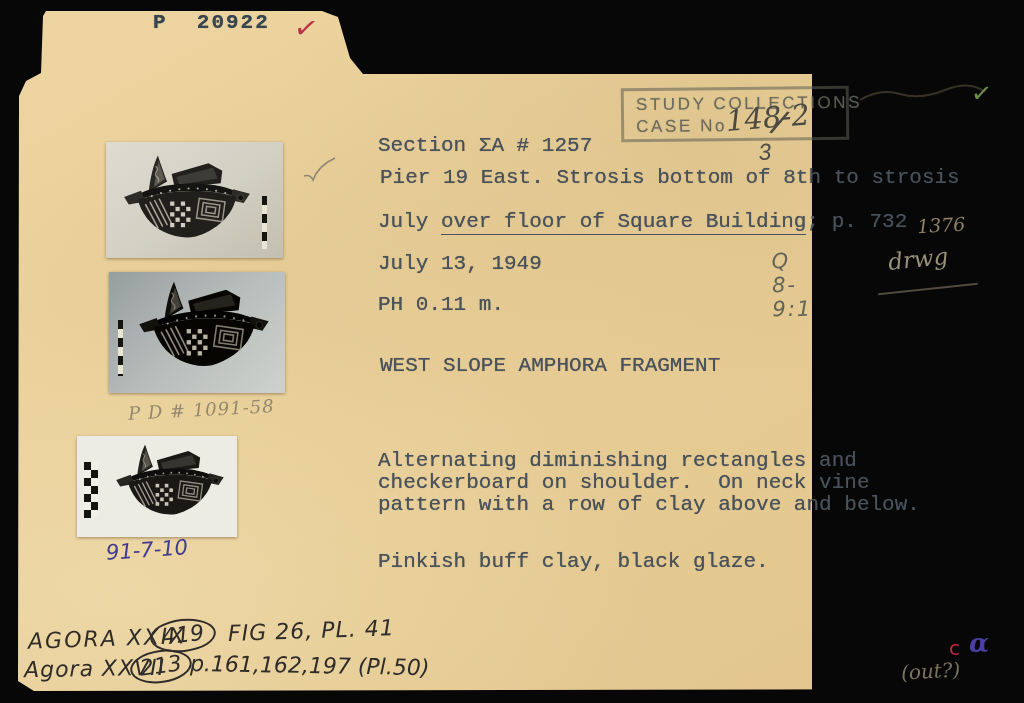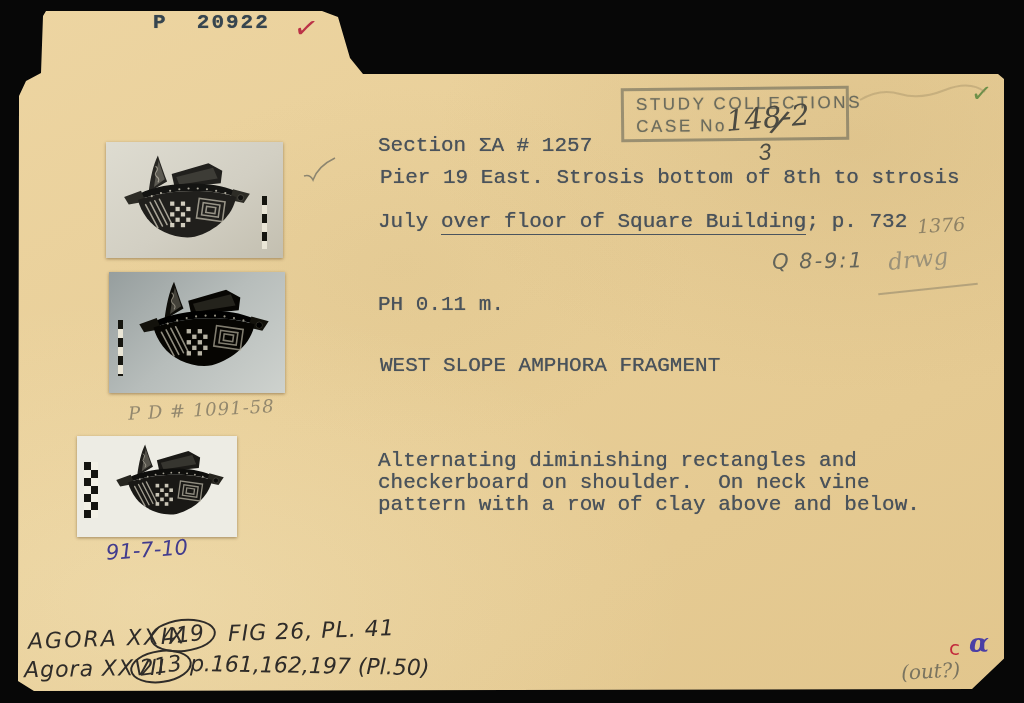--- a/index.html
+++ b/index.html
@@ -1,19 +1,19 @@
 <!DOCTYPE html>
 <html><head>
 <meta charset="utf-8">
 <style>
   html,body{margin:0;padding:0;background:#070707;}
   #scan{position:relative;width:1024px;height:703px;background:#070707;overflow:hidden;
         font-family:"Liberation Sans",sans-serif;}
   
-  #card{position:absolute;left:0;top:0;width:1004px;height:703px;
+  #card{position:absolute;left:0;top:0;width:812px;height:703px;
     clip-path:polygon(46px 11px,322px 11px,338px 17px,350px 58px,363px 74px,
       998px 74px,1010px 84px,1013px 650px,972px 689px,34px 691px,18px 681px,
       19px 96px,26px 81px,41px 73px,43px 16px);
     background:
       radial-gradient(900px 500px at 15% 85%, rgba(250,240,205,0.30), rgba(250,240,205,0) 60%),
       radial-gradient(700px 420px at 85% 20%, rgba(185,155,100,0.18), rgba(185,155,100,0) 60%),
       radial-gradient(420px 260px at 40% 38%, rgba(200,175,120,0.14), rgba(200,175,120,0) 70%),
       linear-gradient(150deg,#edd5a2 0%,#e8ce97 45%,#e2c68d 100%);}
   
   .t{position:absolute;font-family:"Liberation Mono","DejaVu Sans Mono",monospace;
@@ -175,29 +175,31 @@
       </svg>
     </div>
     <div class="hw" id="pd-label">P D # 1091-58</div>
     <div class="hw" id="neg-label">91-7-10</div>
 
     <div class="t" style="left:378px;top:135px">Section ΣA # 1257</div>
     <div class="t" style="left:380px;top:167px">Pier 19 East. Strosis bottom of 8th to strosis</div>
     <div class="t" style="left:378px;top:211px"><span>July </span><span class="u">over floor of Square Building</span><span>; p. 732</span></div>
     <div class="hw" id="page-pencil">1376</div>
 
+    <div class="t" style="left:378px;top:253px">July 13, 1949</div>
     <div id="deposit">Q 8-9:1</div>
     <div class="hw" id="drwg">drwg</div>
     <div id="drwg-line"></div>
 
     <div class="t" style="left:378px;top:294px">PH 0.11 m.</div>
     <div class="t" style="left:380px;top:355px">WEST SLOPE AMPHORA FRAGMENT</div>
     <div class="t" style="left:378px;top:450px">Alternating diminishing rectangles and</div>
     <div class="t" style="left:378px;top:472px">checkerboard on shoulder.  On neck vine</div>
     <div class="t" style="left:378px;top:494px">pattern with a row of clay above and below.</div>
+    <div class="t" style="left:378px;top:551px">Pinkish buff clay, black glaze.</div>
 
     <div class="ref" id="ref1-series">AGORA XXIX</div>
     <div class="ref" id="ref1-circle">419</div>
     <div class="ref" id="ref1-detail">FIG 26, PL. 41</div>
     <div class="ref" id="ref2-series">Agora XXVII</div>
     <div class="ref" id="ref2-circle">213</div>
     <div class="ref" id="ref2-detail">p.161,162,197 (Pl.50)</div>
 
     <div id="red-letter">c</div>
     <div id="blue-letter">α</div>

